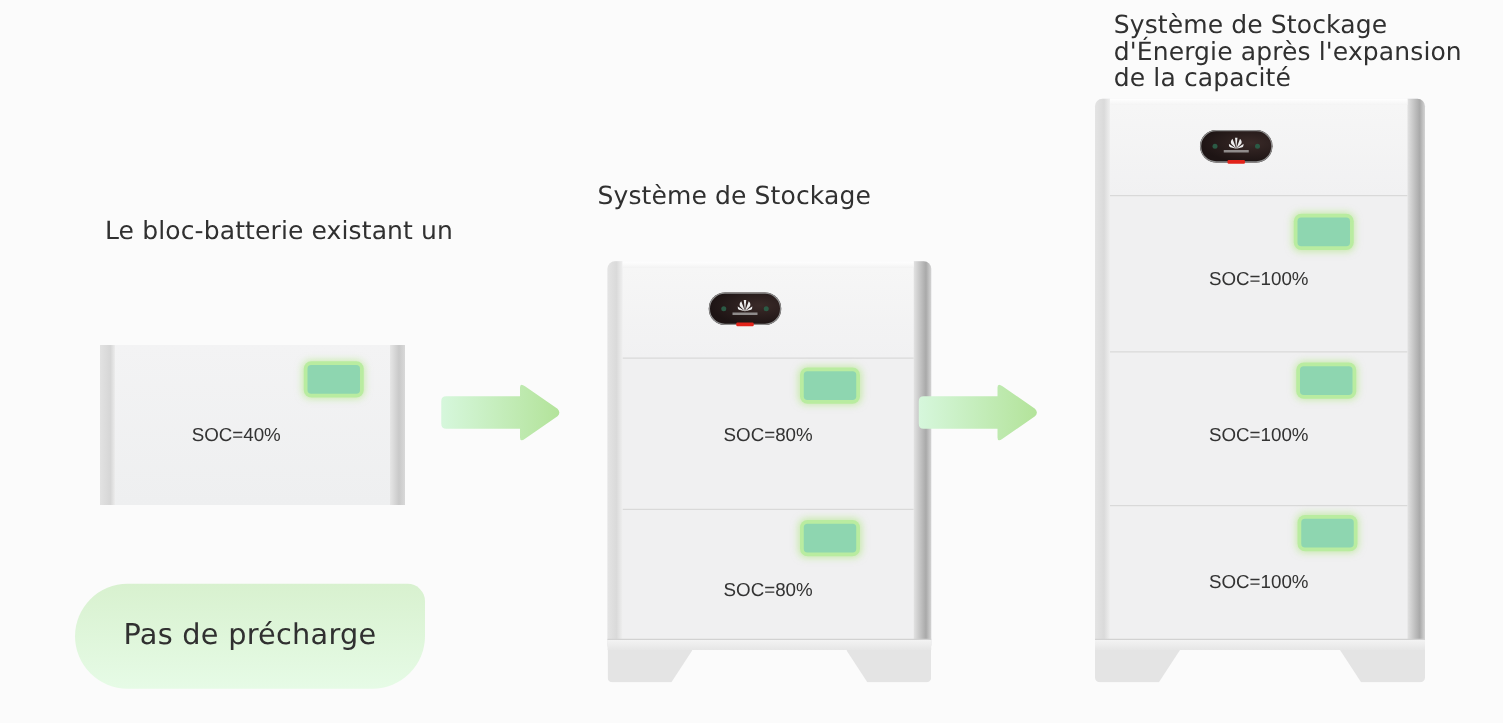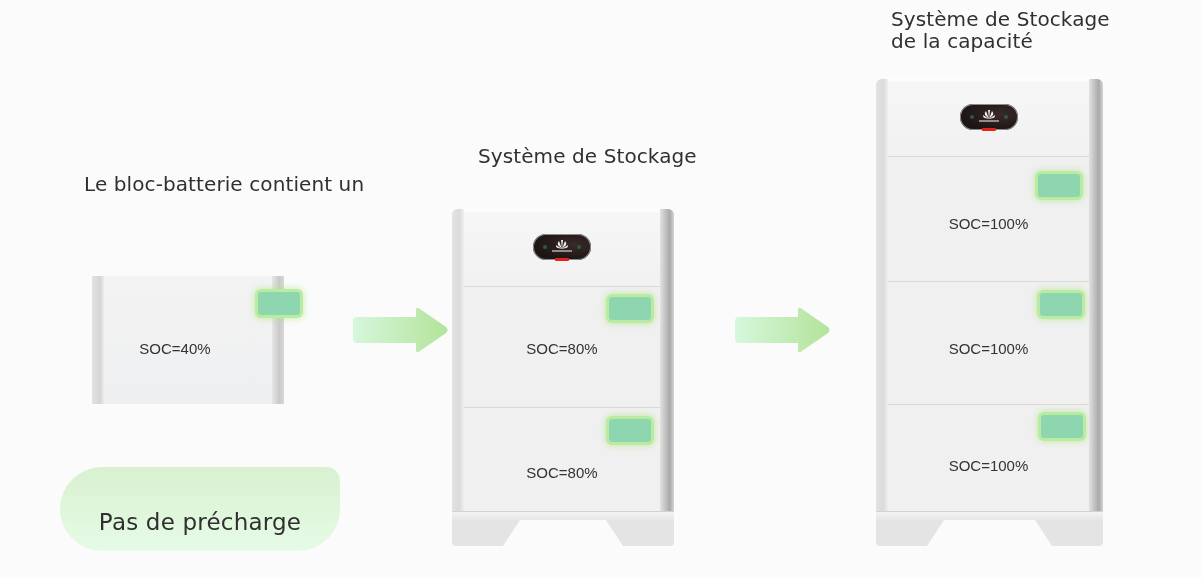--- a/index.html
+++ b/index.html
@@ -17,30 +17,30 @@
     position: absolute; left: 0; right: 0; text-align: center;
     font-family: "Liberation Sans", sans-serif; font-size: 15px; color: #333;
   }
   .led {
     position: absolute; width: 42px; height: 23px; background: #8ed6b0;
     border-radius: 3px;
     box-shadow: 0 0 0 3px #b9eca0, 0 0 6px 4px rgba(170,230,120,0.55);
   }
   
   .single {
-    position: absolute; left: 92px; top: 276px; width: 192px; height: 128px;
+    position: absolute; left: 80px; top: 276px; width: 244px; height: 128px;
     background: linear-gradient(180deg,#f3f3f4,#eeeff0);
   }
   .single .rail-l { position:absolute; left:0; top:0; width:12px; height:100%;
     background: linear-gradient(90deg,#e2e2e2,#d6d6d6 70%,#ececec); }
   .single .rail-r { position:absolute; right:0; top:0; width:12px; height:100%;
     background: linear-gradient(90deg,#e6e6e6,#c9c9c9 60%,#d8d8d8); }
 
   
-  .stack { position: absolute; }
+  .stack { position: absolute; padding-left: 37px; }
   .stack .body {
     position: absolute; left: 0; right: 0; top: 0; bottom: 26px;
     background: #f0f0f1;
     border-radius: 6px 6px 4px 4px;
   }
   .stack .edge-l { position:absolute; left:0; top:0; bottom:26px; width:12px;
     background: linear-gradient(90deg,#e4e4e4,#dadada 60%,#efefef); border-radius:6px 0 0 4px; }
   .stack .edge-r { position:absolute; right:0; top:0; bottom:26px; width:14px;
     background: linear-gradient(90deg,#e2e2e2,#bdbdbd 45%,#a9a9a9 70%,#d4d4d4); border-radius:0 6px 4px 0; }
   .stack .top-cap { position:absolute; left:12px; right:14px; top:0; height:5px;
@@ -66,28 +66,28 @@
 
   .arrow { position:absolute; width:100px; height:48px; }
 
   .pill {
     position: absolute; left: 60px; top: 467px; width: 280px; height: 84px;
     border-radius: 42px 14px 42px 42px;
     background: linear-gradient(180deg,#d8f1cf,#e6fbe6);
   }
   .pill-label {
     position: absolute; left: 0; right: 0; top: 28px; text-align: center;
-    font-size: 23px; font-weight: 500; color: #303030; letter-spacing: 0.2px; margin-top: 14px;
+    font-size: 23px; font-weight: 500; color: #303030; letter-spacing: 0.2px;
   }
 </style>
 </head>
 <body>
 
 <div class="caption" style="left:84px; top:174px;">
-  <div>Le bloc-batterie contient un</div>
+  <div>Le bloc-batterie existant un</div>
 </div>
 
 <div class="single">
   <div class="rail-l"></div>
   <div class="rail-r"></div>
   <div class="led" style="left:166px; top:16px;"></div>
   <div class="soc" style="top:64px; left:-26px;">SOC=40%</div>
 </div>
 
 <div class="pill">
@@ -101,21 +101,21 @@
       <stop offset="1" stop-color="#b3e39a"></stop>
     </linearGradient>
   </defs>
   <path d="M5 11 H64 V4 Q64 0 68 3 L94 21 Q97 24 94 27 L68 45 Q64 48 64 44 V37 H5 Q1 37 1 33 V15 Q1 11 5 11 Z" fill="url(#ag1)"></path>
 </svg>
 
 <div class="caption" style="left:478px; top:146px;">
   <div>Système de Stockage</div>
 </div>
 
-<div class="stack" style="left:452px; top:209px; width:222px; height:337px;">
+<div class="stack" style="left:486px; top:209px; width:222px; height:337px;">
   <div class="body"></div>
   <div class="head-module" style="height:72px;">
     <div class="display" style="left:69px; top:20px;">
       <span class="dot" style="left:10px;"></span>
       <svg class="logo" viewBox="0 0 12 10">
           <path d="M6 9 L3 1 Q1 3 2 5 Z M6 9 L9 1 Q11 3 10 5 Z M6 9 L5 0 L7 0 Z M6 9 L0 5 Q0 8 2 8 Z M6 9 L12 5 Q12 8 10 8 Z" fill="#eeeeee"></path>
         </svg>
       <span class="brand"></span>
       <span class="dot" style="left:44px;"></span>
       <span class="red"></span>
@@ -144,20 +144,21 @@
     <linearGradient id="ag2" x1="0" x2="1" y1="0" y2="0">
       <stop offset="0" stop-color="#d6f7dc"></stop>
       <stop offset="1" stop-color="#b3e39a"></stop>
     </linearGradient>
   </defs>
   <path d="M5 11 H64 V4 Q64 0 68 3 L94 21 Q97 24 94 27 L68 45 Q64 48 64 44 V37 H5 Q1 37 1 33 V15 Q1 11 5 11 Z" fill="url(#ag2)"></path>
 </svg>
 
 <div class="caption" style="left:891px; top:9px;">
   <div>Système de Stockage</div>
+  <div>d'Énergie après l'expansion</div>
   <div>de la capacité</div>
 </div>
 
 <div class="stack" style="left:876px; top:79px; width:227px; height:467px;">
   <div class="body"></div>
   <div class="head-module" style="height:72px;">
     <div class="display" style="left:72px; top:20px;">
       <span class="dot" style="left:10px;"></span>
       <svg class="logo" viewBox="0 0 12 10">
           <path d="M6 9 L3 1 Q1 3 2 5 Z M6 9 L9 1 Q11 3 10 5 Z M6 9 L5 0 L7 0 Z M6 9 L0 5 Q0 8 2 8 Z M6 9 L12 5 Q12 8 10 8 Z" fill="#eeeeee"></path>

